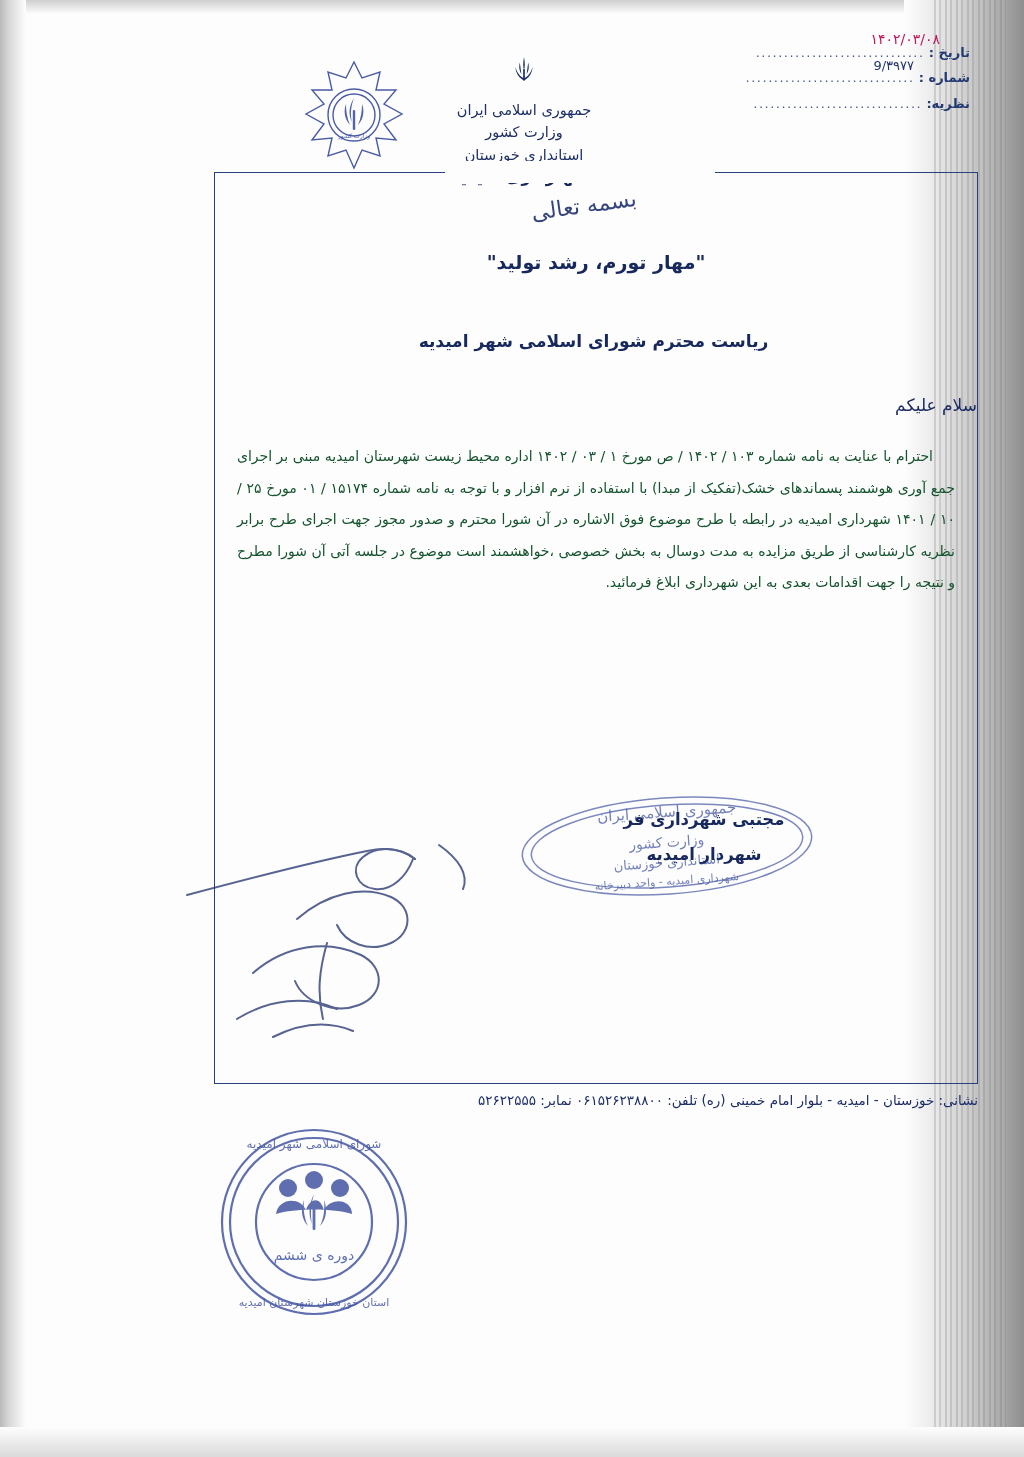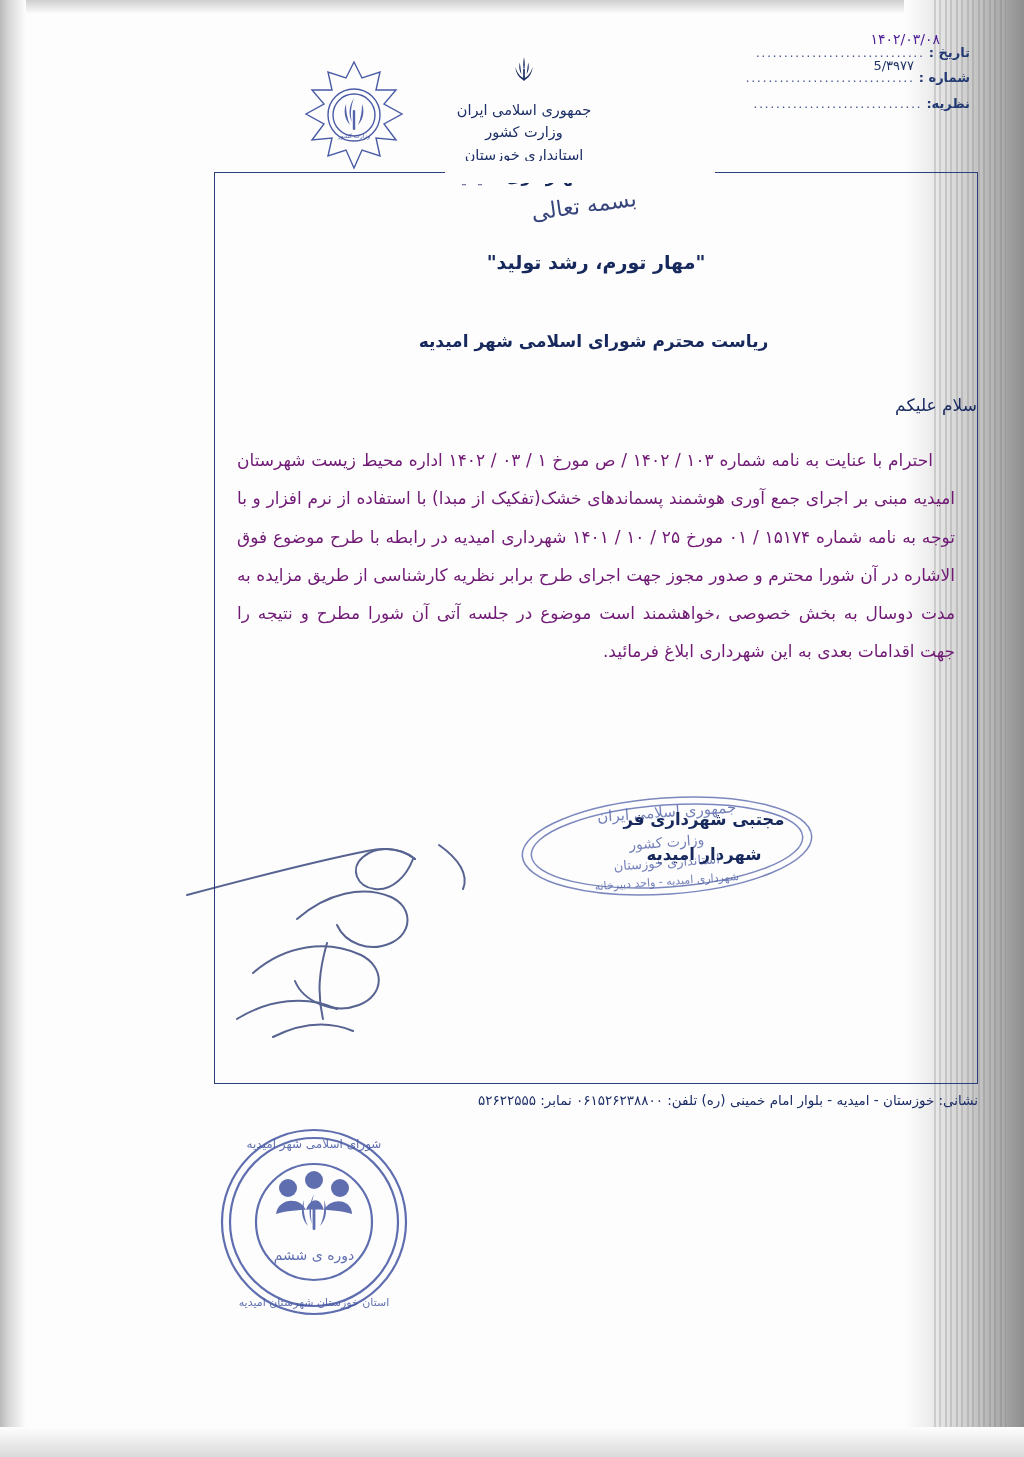--- a/index.html
+++ b/index.html
@@ -81,21 +81,21 @@
   #header-meta .meta-dots {
     display: inline-block;
     color: #4a5d90;
     letter-spacing: 1.5px;
   }
   #meta-date-value {
     position: absolute;
     top: -14px;
     right: 30px;
     font-size: 14px;
-    color: #4c1d95;
+    color: #be185d;
   }
   #meta-number-value {
     position: absolute;
     top: 13px;
     right: 56px;
     font-size: 13px;
     color: #23356b;
   }
 
   #org-block {
@@ -196,25 +196,25 @@
     text-align: right;
     font-size: 17px;
     color: #1a2a5f;
   }
 
   #body-text {
     position: absolute;
     top: 268px;
     right: 22px;
     left: 22px;
-    font-size: 17px;
+    font-size: 14px;
     line-height: 2.25;
     text-align: justify;
     text-align-last: right;
-    color: #701a75;
+    color: #14532d;
     text-indent: 22px;
   }
 
   
   #signature-block {
     position: absolute;
     top: 630px;
     right: 108px;
     width: 330px;
     text-align: center;
@@ -289,21 +289,21 @@
       </div>
       <div class="meta-row">
         <span class="meta-label">شماره :</span>
         <span class="meta-dots">..............................</span>
       </div>
       <div class="meta-row">
         <span class="meta-label">نظریه:</span>
         <span class="meta-dots">..............................</span>
       </div>
       <div id="meta-date-value">۱۴۰۲/۰۳/۰۸</div>
-      <div id="meta-number-value">5/۳۹۷۷</div>
+      <div id="meta-number-value">9/۳۹۷۷</div>
     </div>
 
     <div id="org-block">
       <div id="emblem">
         <svg width="34" height="34" viewBox="0 0 64 64" aria-hidden="true">
           <g fill="#1b2c63">
             <path d="M32 6 C30 16 30 24 32 30 C34 24 34 16 32 6 Z"></path>
             <path d="M24 16 C22 24 23 32 27 38 C26 30 25 22 24 16 Z"></path>
             <path d="M40 16 C42 24 41 32 37 38 C38 30 39 22 40 16 Z"></path>
             <path d="M16 24 C16 34 21 44 32 50 C43 44 48 34 48 24 C46 34 40 42 32 46 C24 42 18 34 16 24 Z"></path>

